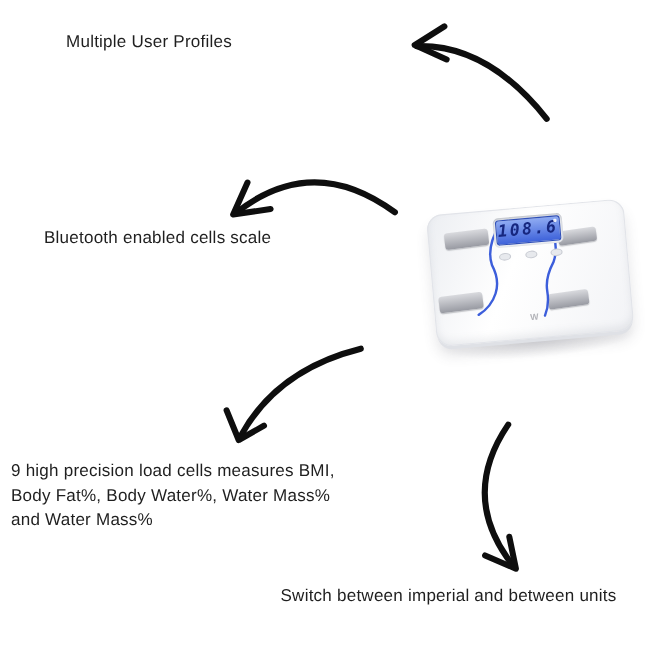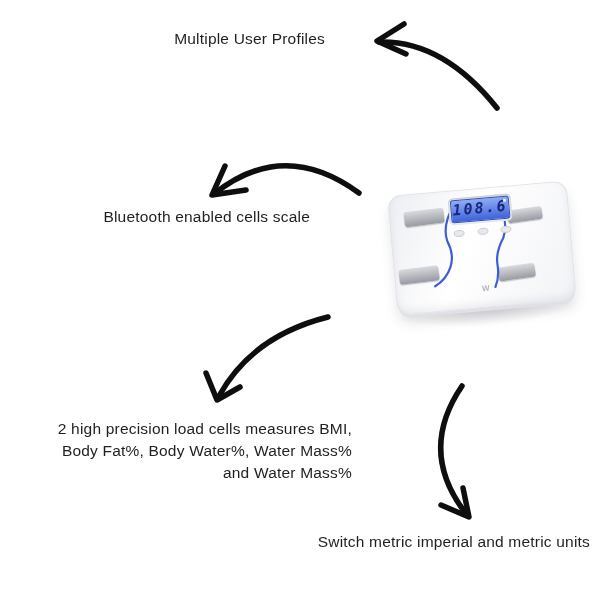--- a/index.html
+++ b/index.html
@@ -10,21 +10,21 @@
     font-family:"Liberation Sans", sans-serif;
     overflow:hidden;
   }
   
   .ann{
     position:absolute;
     color:var(--text,#1f1f1f);
     font-size:15.5px;
     letter-spacing:.2px;
     line-height:22px;
-    text-align:right;
+    text-align:left;
   }
   .ann-profiles{left:60px;top:28px;width:265px;}
   .ann-bluetooth{left:40px;top:206px;width:270px;}
   .ann-loadcells{left:10px;top:418px;width:342px;}
   .ann-units{left:255px;top:531px;width:335px;}
   
   .arrows{position:absolute;left:0;top:0;width:600px;height:600px;pointer-events:none;}
   .arrows path,.arrows polyline{
     fill:none;
     stroke:var(--arrow,#0e0e0e);
@@ -116,27 +116,27 @@
 
   <div class="ann ann-profiles">
     <div>Multiple User Profiles</div>
   </div>
 
   <div class="ann ann-bluetooth">
     <div>Bluetooth enabled cells scale</div>
   </div>
 
   <div class="ann ann-loadcells">
-    <div>2 high precision load cells measures BMI,</div>
+    <div>9 high precision load cells measures BMI,</div>
     <div>Body Fat%, Body Water%, Water Mass%</div>
     <div>and Water Mass%</div>
   </div>
 
   <div class="ann ann-units">
-    <div>Switch metric imperial and metric units</div>
+    <div>Switch between imperial and between units</div>
   </div>
 
   <div class="scale-shadow"></div>
 
   <div class="scale">
     <div class="pad pad-tl"></div>
     <div class="pad pad-tr"></div>
     <div class="pad pad-bl"></div>
     <div class="pad pad-br"></div>
 

